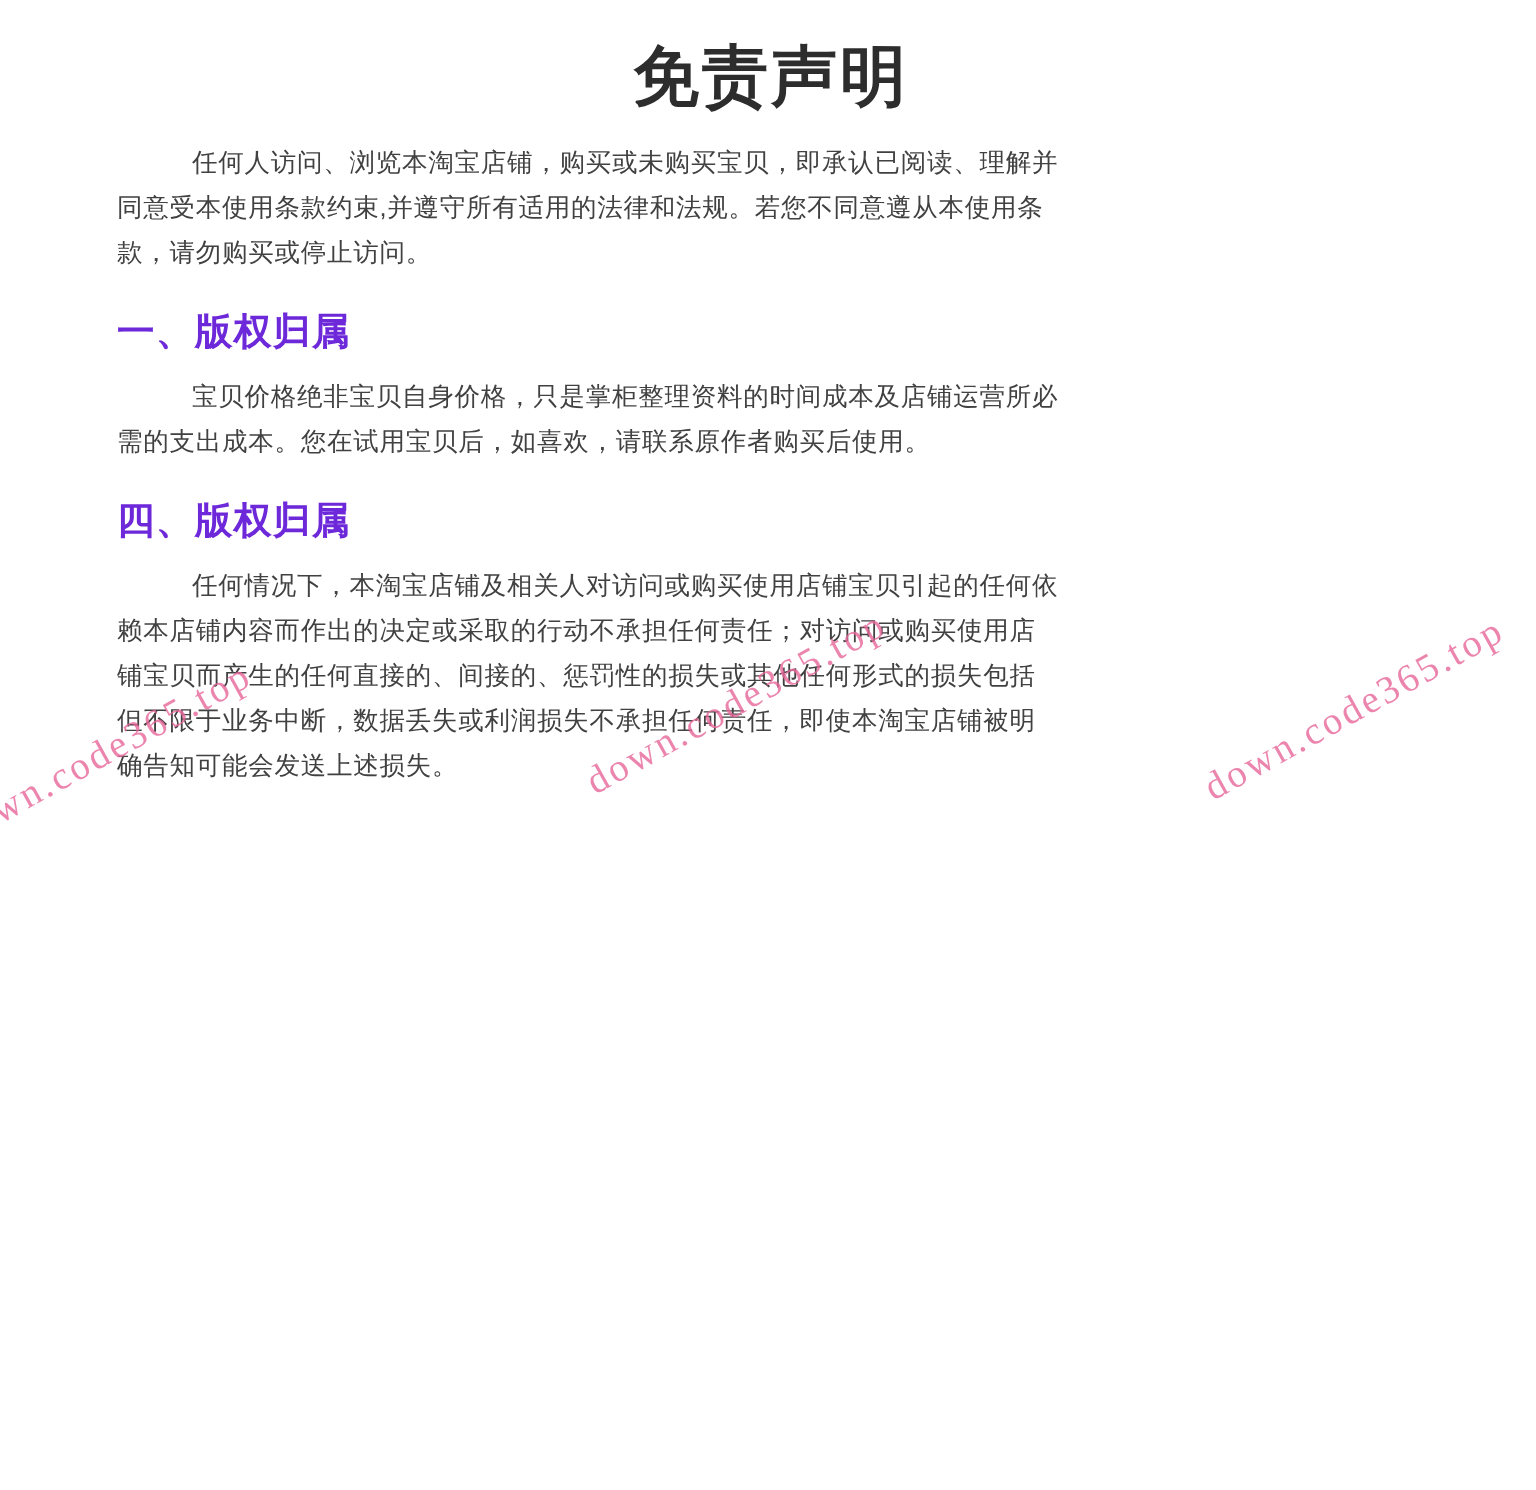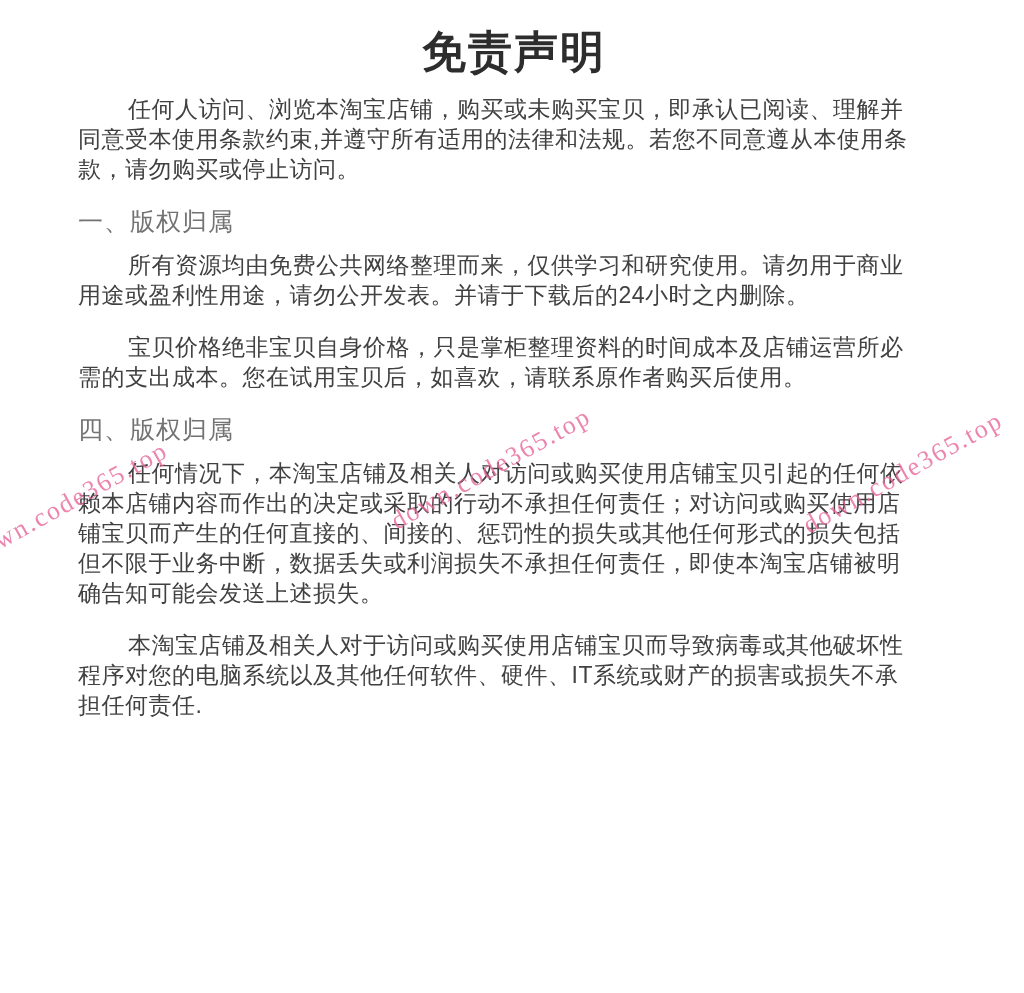--- a/index.html
+++ b/index.html
@@ -20,33 +20,33 @@
   .doc-title {
     text-align: center;
     font-size: 44px;
     line-height: 52px;
     font-weight: bold;
     letter-spacing: 2px;
     color: #2d2d2d;
     margin-bottom: 16px;
   }
   .para {
-    font-size: 23px;
+    font-size: 17px;
     line-height: 30px;
     color: #414141;
     white-space: pre;
     text-indent: 50px;
     margin-bottom: 22px;
     letter-spacing: 0.5px;
   }
   .section-heading {
     font-size: 25px;
     line-height: 30px;
-    font-weight: normal;
-    color: #737373;
+    font-weight: bold;
+    color: #6d28d9;
     letter-spacing: 1px;
     margin-bottom: 14px;
   }
   .watermark {
     position: absolute;
     font-family: "Liberation Serif", "DejaVu Serif", serif;
     font-size: 26px;
     letter-spacing: 2px;
     white-space: nowrap;
     transform: rotate(-29deg);
@@ -64,33 +64,28 @@
 <div class="page">
 
   <h1 class="doc-title">免责声明</h1>
 
   <p class="para">任何人访问、浏览本淘宝店铺，购买或未购买宝贝，即承认已阅读、理解并
 同意受本使用条款约束,并遵守所有适用的法律和法规。若您不同意遵从本使用条
 款，请勿购买或停止访问。</p>
 
   <h2 class="section-heading">一、版权归属</h2>
 
-  <p class="para">所有资源均由免费公共网络整理而来，仅供学习和研究使用。请勿用于商业
-用途或盈利性用途，请勿公开发表。并请于下载后的24小时之内删除。</p>
 
   <p class="para">宝贝价格绝非宝贝自身价格，只是掌柜整理资料的时间成本及店铺运营所必
 需的支出成本。您在试用宝贝后，如喜欢，请联系原作者购买后使用。</p>
 
   <h2 class="section-heading">四、版权归属</h2>
   <p class="para">任何情况下，本淘宝店铺及相关人对访问或购买使用店铺宝贝引起的任何依
 赖本店铺内容而作出的决定或采取的行动不承担任何责任；对访问或购买使用店
 铺宝贝而产生的任何直接的、间接的、惩罚性的损失或其他任何形式的损失包括
 但不限于业务中断，数据丢失或利润损失不承担任何责任，即使本淘宝店铺被明
 确告知可能会发送上述损失。</p>
-  <p class="para">本淘宝店铺及相关人对于访问或购买使用店铺宝贝而导致病毒或其他破坏性
-程序对您的电脑系统以及其他任何软件、硬件、IT系统或财产的损害或损失不承
-担任何责任.</p>
 
   <span class="watermark wm-left" style="color: rgb(232, 103, 154);">down.code365.top</span>
   <span class="watermark wm-center" style="color: rgb(232, 103, 154);">down.code365.top</span>
   <span class="watermark wm-right" style="color: rgb(232, 103, 154);">down.code365.top</span>
 
 </div>
 
 </body></html>

